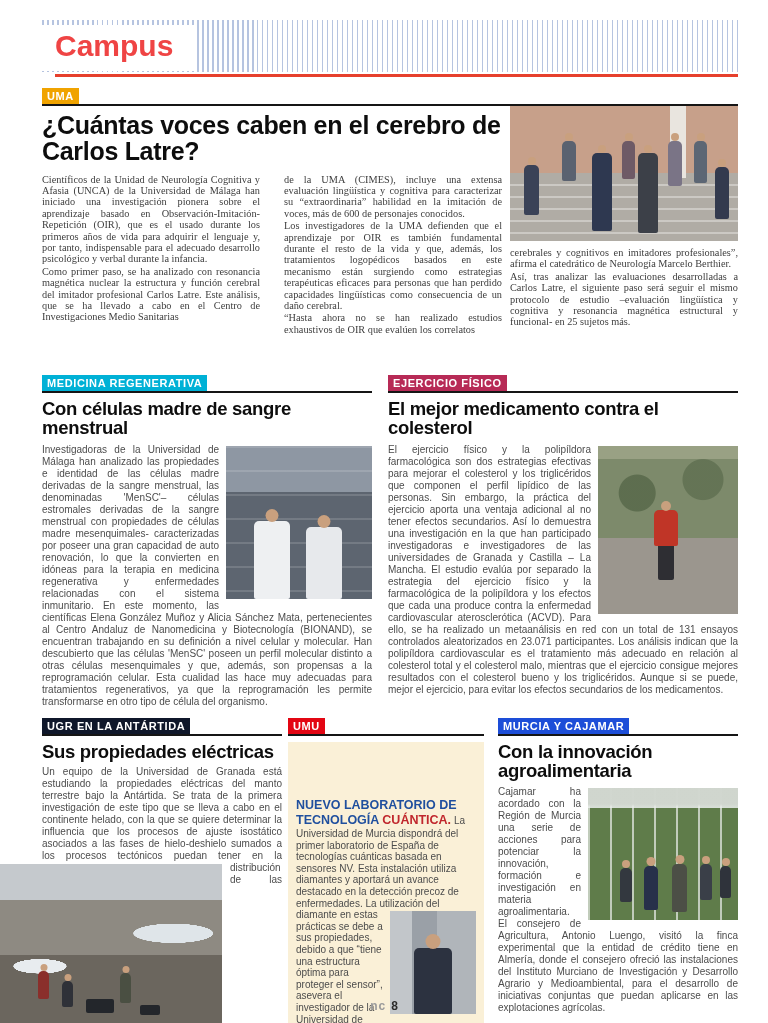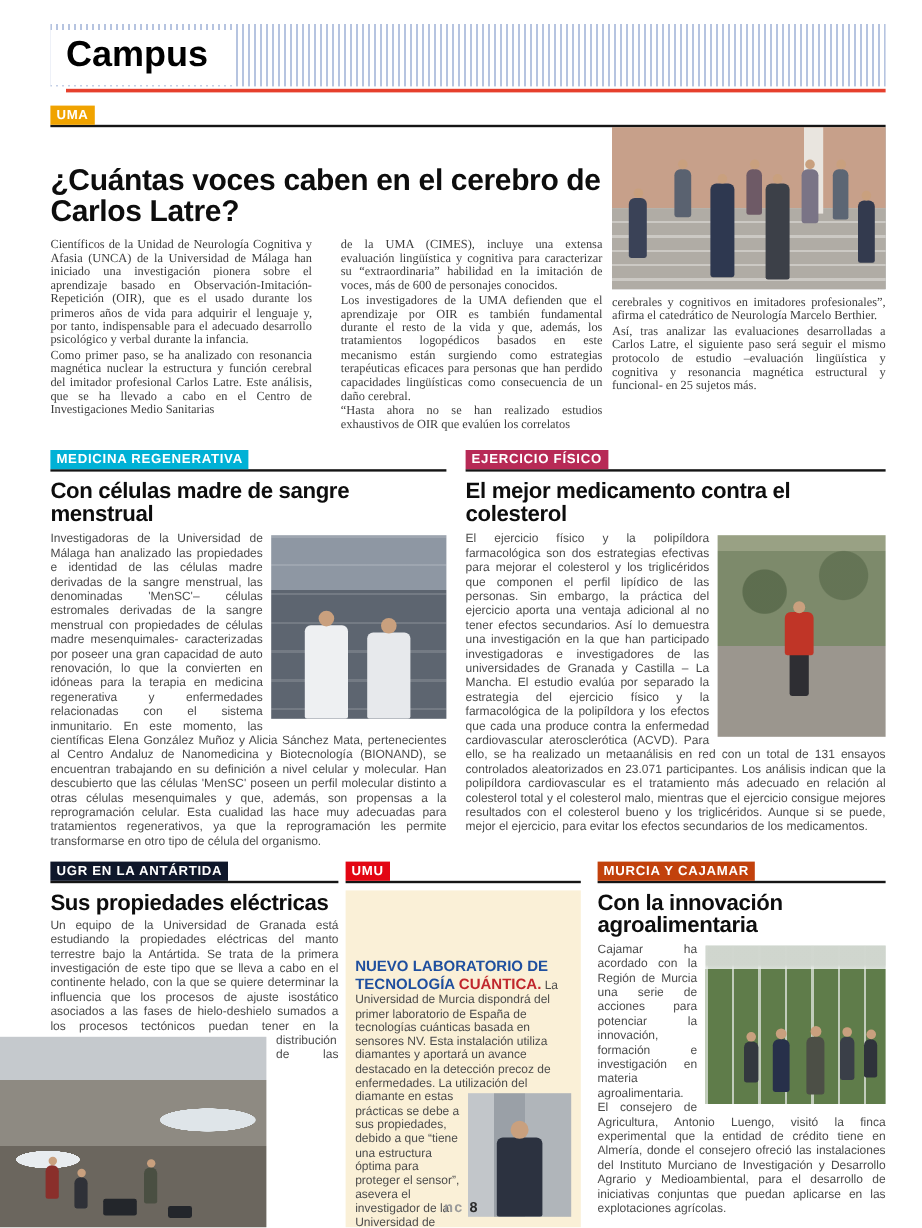--- a/index.html
+++ b/index.html
@@ -3,21 +3,21 @@
 <meta charset="utf-8">
 <style>
   html,body{margin:0;padding:0;background:#fff;}
   .page{position:relative;width:768px;height:1023px;background:#fff;overflow:hidden;
         font-family:"Liberation Sans",sans-serif;color:#333;}
 
   
   .band{position:absolute;left:42px;top:20px;width:696px;height:52px;
         background:repeating-linear-gradient(90deg,#b6c4e0 0 1.5px,#ffffff 1.5px 5px);}
   .band-title{position:absolute;left:0;top:5px;background:#fff;
-        padding:4px 22px 8px 13px;font-size:30px;font-weight:bold;color:#000000;}
+        padding:4px 22px 8px 13px;font-size:30px;font-weight:bold;color:#ef4444;}
   .redline{position:absolute;left:55px;top:74px;width:683px;height:3px;background:#e6402d;}
 
   
   .tagrow{border-bottom:2px solid #151515;line-height:0;}
   .tag{display:inline-block;color:#fff;font-weight:bold;font-size:11px;
        letter-spacing:.6px;padding:3px 5px 2px;line-height:1;}
   h1,h2{margin:6px 0 2px;color:#0d0d0d;font-weight:800;
         font-stretch:condensed;letter-spacing:-.3px;line-height:1.05;}
   h1{font-size:25px;} h2{font-size:18.5px;}
 
@@ -55,39 +55,39 @@
       linear-gradient(180deg,#c5c9cd 0 22%,#8e8a82 22% 55%,#6b665e 55% 100%);}
   .ph-man{background:linear-gradient(90deg,#c2c6ca 0 25%,#9aa0a7 25% 55%,#b0b5ba 55% 100%);}
   .ph-green{background:
       linear-gradient(180deg,rgba(207,213,205,.9) 16px,rgba(207,213,205,0) 19px),
       repeating-linear-gradient(90deg,rgba(235,238,235,.7) 0 2px,transparent 2px 22px),
       linear-gradient(180deg,#d7ded6 0 15%,#5f7c4a 15% 100%);}
 
   
   #sec-uma {position:absolute;left:42px;top:88px;width:696px;}
   .uma-main{display:flex;gap:8px;}
-  .uma-left{width:460px;margin-top:25px;}
+  .uma-left{width:460px;}
   .uma-cols{display:flex;gap:24px;margin-top:9px;}
   .uma-col{flex:1;}
   .uma-right{width:228px;}
 
   #sec-regen{position:absolute;left:42px;top:375px;width:330px;}
   #sec-ejer {position:absolute;left:388px;top:375px;width:350px;}
   #sec-ugr  {position:absolute;left:42px;top:718px;width:240px;}
   #sec-umu  {position:absolute;left:288px;top:718px;width:196px;}
   #sec-caja {position:absolute;left:498px;top:718px;width:240px;}
 
   .umubox{background:#faf0d7;margin-top:6px;padding:8px 8px 10px;}
   .umu-head{font-size:12.5px;font-weight:bold;line-height:15px;margin-bottom:4px;}
   .umu-blu{color:#1f4f9e;} .umu-red{color:#c0272d;}
   .umu-body{font-size:10px;line-height:11.6px;color:#4c4c4c;text-align:left;margin-top:48px;}
 
   .tag-uma {background:#f0a300;} .tag-regen{background:#00b1d6;}
   .tag-ejer{background:#b72a56;} .tag-ugr  {background:#0f172a;}
-  .tag-umu {background:#e30613;} .tag-caja {background:#c2410c;}
+  .tag-umu {background:#e30613;} .tag-caja {background:#1d4ed8;}
 
   .footer{position:absolute;left:0;top:999px;width:768px;text-align:center;font-size:12px;}
   .footer .nc{color:#9b9b9b;font-weight:bold;letter-spacing:1px;}
   .footer .pg{color:#2c2c2c;font-weight:bold;margin-left:5px;}
 </style>
 </head>
 <body>
 
 <div class="page">
 

